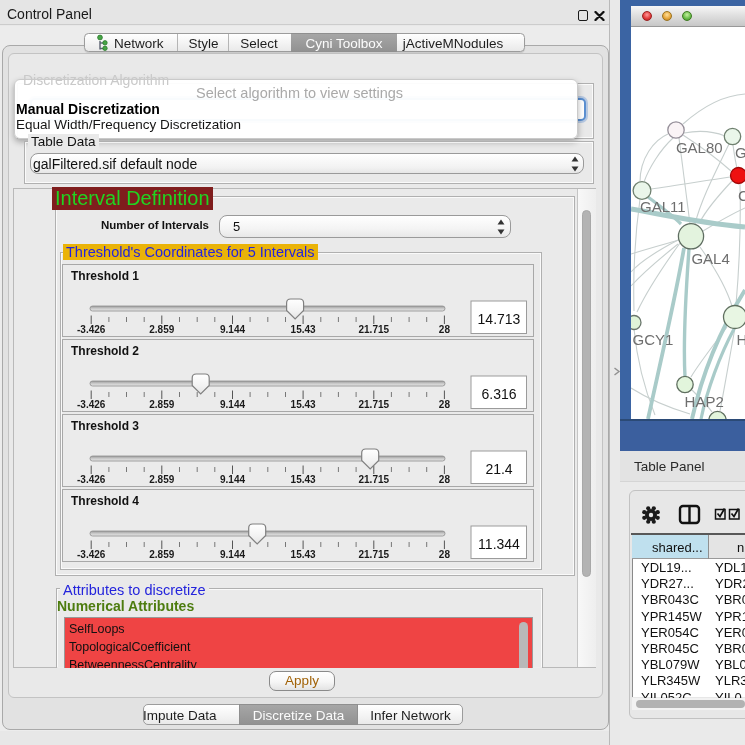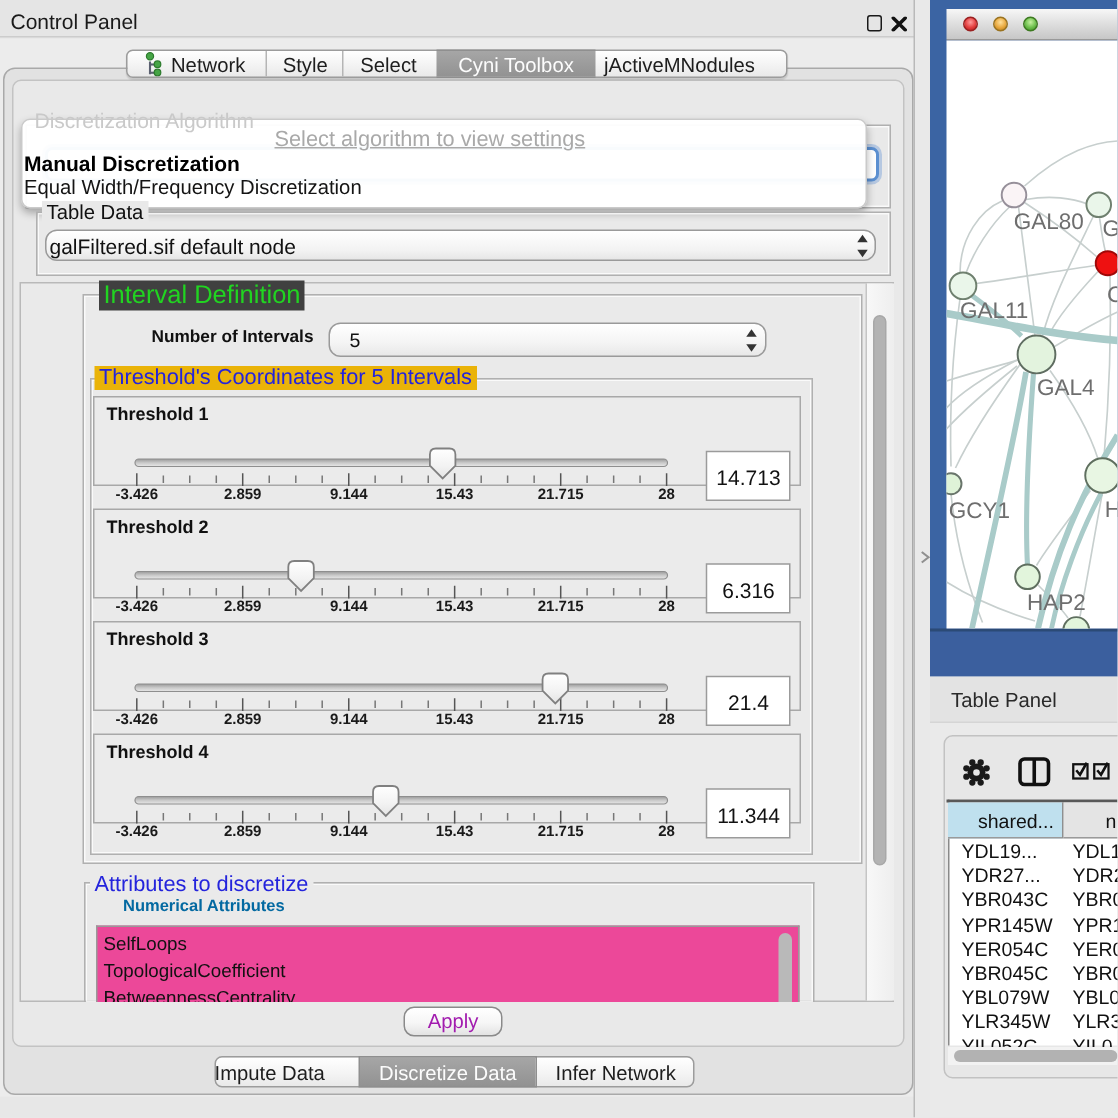--- a/index.html
+++ b/index.html
@@ -1,19 +1,19 @@
 <!DOCTYPE html>
 <html><head><meta charset="utf-8">
 <style>
 * { margin:0; padding:0; box-sizing:border-box; }
 body { width:745px; height:745px; overflow:hidden; font-family:"Liberation Sans", sans-serif; background:#e8e8e8; position:relative; }
 .abs { position:absolute; }
 .etched { border:1px solid #b0b0b0; box-shadow: inset 0 0 0 1px rgba(255,255,255,0.75); }
 .gtitle { position:absolute; font-size:13px; padding:0 3px; }
-.tpanel { position:absolute; left:62px; width:472px; height:60px; border:1px solid #a8a8a8; background:#ebebeb; }
+.tpanel { position:absolute; left:62px; width:472px; height:73px; border:1px solid #a8a8a8; background:#ebebeb; }
 </style></head>
 <body>
 <svg width="0" height="0" style="position:absolute">
     <defs>
 <linearGradient id="trackgrad" x1="0" y1="0" x2="0" y2="1">
 <stop offset="0" stop-color="#9a9a9a"></stop>
         <stop offset="0.5" stop-color="#c9c9c9"></stop>
         <stop offset="1" stop-color="#e8e8e8"></stop>
 </linearGradient>
 <linearGradient id="thumbgrad" x1="0" y1="0" x2="0" y2="1">
@@ -53,37 +53,37 @@
 <div class="abs" style="left:178px;top:36px;width:51px;text-align:center;font-size:13.5px;color:#1d1d1d;">Style</div>
 <div class="abs" style="left:229px;top:36px;width:60px;text-align:center;font-size:13.5px;color:#1d1d1d;">Select</div>
 <div class="abs" style="left:291px;top:36px;width:106px;text-align:center;font-size:13.5px;color:#fcfcfc;">Cyni Toolbox</div>
 <div class="abs" style="left:397px;top:36px;width:112px;text-align:center;font-size:13.5px;color:#1d1d1d;">jActiveMNodules</div>
 
 <div class="abs etched" style="left:17px;top:83px;width:577px;height:56px;"></div>
 <div class="abs" style="left:30px;top:98px;width:556px;height:23px;background:#fff;border:2px solid #5b8fd0;border-radius:5px;box-shadow:0 0 0 2px rgba(120,160,215,0.45);"></div>
 
 <div class="abs" style="left:14px;top:79px;width:564px;height:60px;background:rgba(255,255,255,0.96);border:1px solid #cacaca;border-radius:6px;box-shadow:0 3px 6px rgba(0,0,0,0.3);"></div>
 <div class="abs" style="left:23px;top:72px;font-size:14px;color:#c9c9c9;">Discretization Algorithm</div>
-<div class="abs" style="left:183px;top:85px;font-size:14.5px;color:#a9a9a9;text-decoration:underline;">Select algorithm to view settings</div>
+<div class="abs" style="left:196px;top:85px;font-size:14.5px;color:#a9a9a9;">Select algorithm to view settings</div>
 <div class="abs" style="left:16px;top:101px;font-size:14px;font-weight:bold;color:#000;">Manual Discretization</div>
 <div class="abs" style="left:16px;top:117px;font-size:13.5px;color:#141414;">Equal Width/Frequency Discretization</div>
 
 <div class="abs etched" style="left:24px;top:141px;width:570px;height:43px;"></div>
 <div class="gtitle" style="left:28px;top:134px;color:#111;background:#e9e9e9;font-size:13.5px;">Table Data</div>
 <div class="abs" style="left:30px;top:153px;width:554px;height:21px;background:linear-gradient(#ffffff,#f2f2f2 70%,#e6e6e6);border:1px solid #9a9a9a;border-radius:8px;"></div>
 <div class="abs" style="left:33px;top:156px;font-size:14px;color:#111;">galFiltered.sif default node</div>
 <svg class="abs" style="left:568px;top:155px" width="14" height="18">
 <path d="M7,1.5 L10.5,6.5 L3.5,6.5 Z" fill="#333"></path>
 <path d="M7,16.5 L10.5,11.5 L3.5,11.5 Z" fill="#333"></path>
 </svg>
 
 <div class="abs" style="left:13px;top:188px;width:583px;height:480px;border:1px solid #b9b9b9;background:#eaeaea;"></div>
 
 <div class="abs etched" style="left:55px;top:196px;width:520px;height:380px;"></div>
-<div class="gtitle" style="left:66px;top:187px;color:#21d421;background:#404040;font-size:17px;">Interval Definition</div>
+<div class="gtitle" style="left:52px;top:187px;color:#21d421;background:#7f1d1d;font-size:20px;">Interval Definition</div>
 <div class="abs" style="left:101px;top:219px;font-size:11.5px;font-weight:bold;color:#111;">Number of Intervals</div>
 <div class="abs" style="left:219px;top:215px;width:292px;height:23px;background:linear-gradient(#ffffff,#f4f4f4 60%,#e8e8e8);border:1.5px solid #9a9a9a;border-radius:8px;"></div>
 <div class="abs" style="left:233px;top:219px;font-size:13px;color:#111;">5</div>
 <svg class="abs" style="left:494px;top:218px" width="14" height="18">
 <path d="M7,1.5 L10.5,6.5 L3.5,6.5 Z" fill="#333"></path>
 <path d="M7,16.5 L10.5,11.5 L3.5,11.5 Z" fill="#333"></path>
 </svg>
 
 <div class="abs etched" style="left:60px;top:252px;width:482px;height:318px;"></div>
 <div class="gtitle" style="left:63px;top:244px;color:#2424dc;background:#eab308;font-size:14.5px;">Threshold's Coordinates for 5 Intervals</div>
@@ -232,33 +232,33 @@
       <text x="310.8" y="67.5" font-size="10" font-weight="bold" fill="#1a1a1a" text-anchor="middle" font-family="Liberation Sans, sans-serif">21.715</text>
       <text x="381.4" y="67.5" font-size="10" font-weight="bold" fill="#1a1a1a" text-anchor="middle" font-family="Liberation Sans, sans-serif">28</text>
 <path d="M 189.7,34 L 198.7,34 Q 202.7,34 202.7,38 L 202.7,45.5 L 194.2,54 L 185.7,45.5 L 185.7,38 Q 185.7,34 189.7,34 Z" fill="url(#thumbgrad)" stroke="#808080" stroke-width="1.2"></path>
 <rect x="408" y="36" width="55.5" height="32.5" fill="#ffffff" stroke="#9b9b9b" stroke-width="1"></rect>
 <text x="436" y="58.5" font-size="14" fill="#111" text-anchor="middle" font-family="Liberation Sans, sans-serif">11.344</text>
 </svg>
 </div>
 
 <div class="abs etched" style="left:56px;top:588px;width:487px;height:80px;border-bottom:none;"></div>
 <div class="gtitle" style="left:60px;top:582px;color:#2424dc;background:#eaeaea;font-size:14.5px;">Attributes to discretize</div>
-<div class="abs" style="left:57px;top:598px;font-size:11px;font-weight:bold;color:#0369a1;margin-left:25px;">Numerical Attributes</div>
-<div class="abs" style="left:64px;top:617px;width:469px;height:51px;background:#ec4899;border:1px solid #999;border-bottom:none;overflow:hidden;">
+<div class="abs" style="left:57px;top:598px;font-size:14px;font-weight:bold;color:#4d7c0f;">Numerical Attributes</div>
+<div class="abs" style="left:64px;top:617px;width:469px;height:51px;background:#ef4444;border:1px solid #999;border-bottom:none;overflow:hidden;">
 <div style="position:absolute;left:4px;top:4px;font-size:12.5px;color:#111;">SelfLoops</div>
 <div style="position:absolute;left:4px;top:21.8px;font-size:12.5px;color:#111;">TopologicalCoefficient</div>
 <div style="position:absolute;left:4px;top:39.6px;font-size:12.5px;color:#111;">BetweennessCentrality</div>
 <div style="position:absolute;right:4px;top:4px;width:9px;height:60px;background:#b9b9b9;border-radius:5px;"></div>
 </div>
 
 <div class="abs" style="left:577px;top:189px;width:19px;height:478px;background:linear-gradient(90deg,#f8f8f8,#eeeeee);border-left:1px solid #c5c5c5;"></div>
 <div class="abs" style="left:581.5px;top:210px;width:9.5px;height:367px;background:#b3b3b3;border:1px solid #a8a8a8;border-radius:5.5px;"></div>
 
 <div class="abs" style="left:269px;top:671px;width:66px;height:20px;background:linear-gradient(#ffffff,#f6f6f6 55%,#e3e3e3);border:1px solid #8a8a8a;border-radius:7px;"></div>
-<div class="abs" style="left:269px;top:671px;width:66px;height:20px;line-height:20px;text-align:center;font-size:13.5px;color:#a21caf;">Apply</div>
+<div class="abs" style="left:269px;top:671px;width:66px;height:20px;line-height:20px;text-align:center;font-size:13.5px;color:#a16207;">Apply</div>
 
 <div class="abs" style="left:143px;top:704px;width:320px;height:20.5px;border:1px solid #9c9c9c;border-radius:5px;background:linear-gradient(#ffffff,#f3f3f3 60%,#e9e9e9);"></div>
 <div class="abs" style="left:239px;top:704px;width:119px;height:20.5px;background:linear-gradient(#a6a6a6,#929292);border:1px solid #8f8f8f;"></div>
 <div class="abs" style="left:143px;top:707.5px;width:96px;font-size:13.5px;color:#1d1d1d;">Impute Data</div>
 <div class="abs" style="left:239px;top:707.5px;width:119px;text-align:center;font-size:13.5px;color:#fcfcfc;">Discretize Data</div>
 <div class="abs" style="left:358px;top:707.5px;width:105px;text-align:center;font-size:13.5px;color:#1d1d1d;">Infer Network</div>
 
 <div class="abs" style="left:0;top:731px;width:610px;height:14px;background:#e7e7e7;"></div>
 
 <div class="abs" style="left:610px;top:0;width:10px;height:745px;background:#e9e9e9;"></div>

